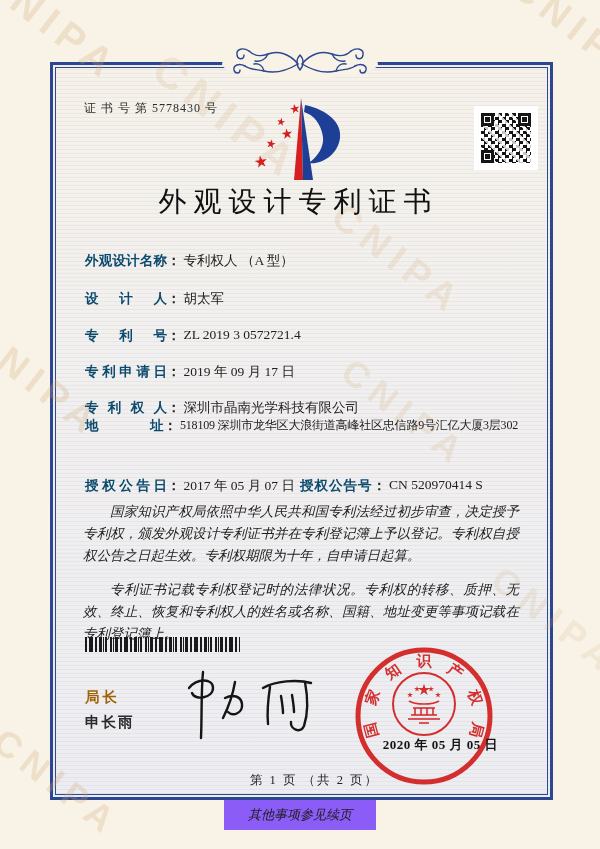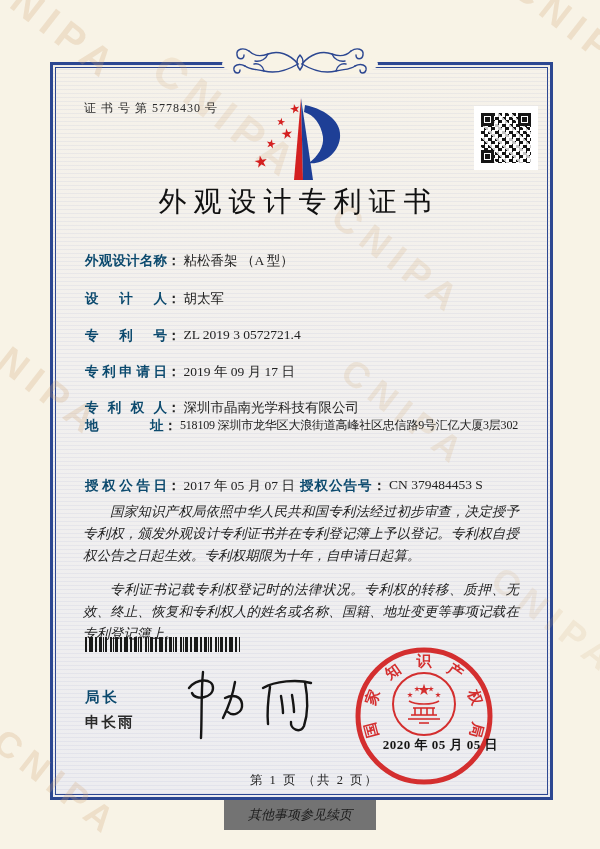--- a/index.html
+++ b/index.html
@@ -44,32 +44,32 @@
   .notice{position:absolute;left:83px;top:489px;width:436px;font-size:13.5px;line-height:22px;
           font-style:italic;text-align:justify;color:#1d1d1d;}
   .notice p{margin:12px 0 2px 0;text-indent:2em;}
   
   .barcode{position:absolute;left:85px;top:637px;width:155px;height:15px;
       background:
         repeating-linear-gradient(90deg,#1a1a1a 0 2px,transparent 2px 5px),
         repeating-linear-gradient(90deg,#1a1a1a 0 1px,transparent 1px 3.5px);}
   
   .sig-title{position:absolute;left:85px;top:688px;font-family:"Liberation Sans","DejaVu Sans",sans-serif;
-             font-size:14.5px;font-weight:bold;letter-spacing:3px;color:#0c4a6e;}
+             font-size:14.5px;font-weight:bold;letter-spacing:3px;color:#a16207;}
   .sig-name{position:absolute;left:85px;top:713px;font-family:Liberation Serif, serif;
             font-size:14.5px;font-weight:bold;letter-spacing:2px;color:#2a2a2a;}
   .signature{position:absolute;left:175px;top:668px;width:150px;height:80px;}
   
   .seal{position:absolute;left:350px;top:642px;width:148px;height:148px;opacity:.92;}
   .seal-date{position:absolute;left:350px;top:736px;width:148px;text-align:right;
              font-size:13px;font-weight:bold;color:#141414;letter-spacing:0.5px;}
   
   .pageinfo{position:absolute;left:50px;top:772px;width:497px;text-align:center;
             font-size:12.5px;letter-spacing:2px;color:#222;padding-left:16px;}
-  .contnote{position:absolute;left:224px;top:800px;width:152px;height:30px;background:#737373;
+  .contnote{position:absolute;left:224px;top:800px;width:152px;height:30px;background:#8b5cf6;
             text-align:center;line-height:30px;font-size:13px;font-style:italic;color:#1d1d1d;}
 </style>
 </head>
 <body>
 
 <div class="page">
 
   <div class="frame"></div>
 
   <span class="wm" style="left:-30px;top:0;font-size:40px">CNIPA</span>
@@ -120,21 +120,21 @@
     <div class="finder f-tl" style="left:7px;top:7px"></div>
     <div class="finder f-tr" style="right:7px;top:7px"></div>
     <div class="finder f-bl" style="left:7px;bottom:7px"></div>
   </div>
 
   <h1 class="title" style="margin:0">外观设计专利证书</h1>
 
   <div class="row" style="top:252px">
     <span class="flabel">外观设计名称</span>
       <span class="colon">：</span>
-    <span class="fvalue">粘松香架 （A 型）</span>
+    <span class="fvalue">专利权人 （A 型）</span>
   </div>
   <div class="row" style="top:290px">
     <span class="flabel">设计人</span>
       <span class="colon">：</span>
     <span class="fvalue">胡太军</span>
   </div>
   <div class="row" style="top:327px">
     <span class="flabel">专利号</span>
       <span class="colon">：</span>
     <span class="fvalue">ZL 2019 3 0572721.4</span>
@@ -154,21 +154,21 @@
       <span class="colon">：</span>
     <span class="fvalue">518109 深圳市龙华区大浪街道高峰社区忠信路9号汇亿大厦3层302</span>
   </div>
   <div class="row" style="top:477px">
     <span class="flabel">授权公告日</span>
       <span class="colon">：</span>
     <span class="fvalue">2017 年 05 月 07 日</span>
     <span class="pair2">
       <span class="flabel">授权公告号</span>
         <span class="colon">：</span>
-      <span class="fvalue">CN 379484453 S</span>
+      <span class="fvalue">CN 520970414 S</span>
     </span>
   </div>
 
   <div class="notice">
     <p>国家知识产权局依照中华人民共和国专利法经过初步审查，决定授予专利权，颁发外观设计专利证书并在专利登记簿上予以登记。专利权自授权公告之日起生效。专利权期限为十年，自申请日起算。</p>
     <p>专利证书记载专利权登记时的法律状况。专利权的转移、质押、无效、终止、恢复和专利权人的姓名或名称、国籍、地址变更等事项记载在专利登记簿上。</p>
   </div>
 
   <div class="barcode"></div>
 

